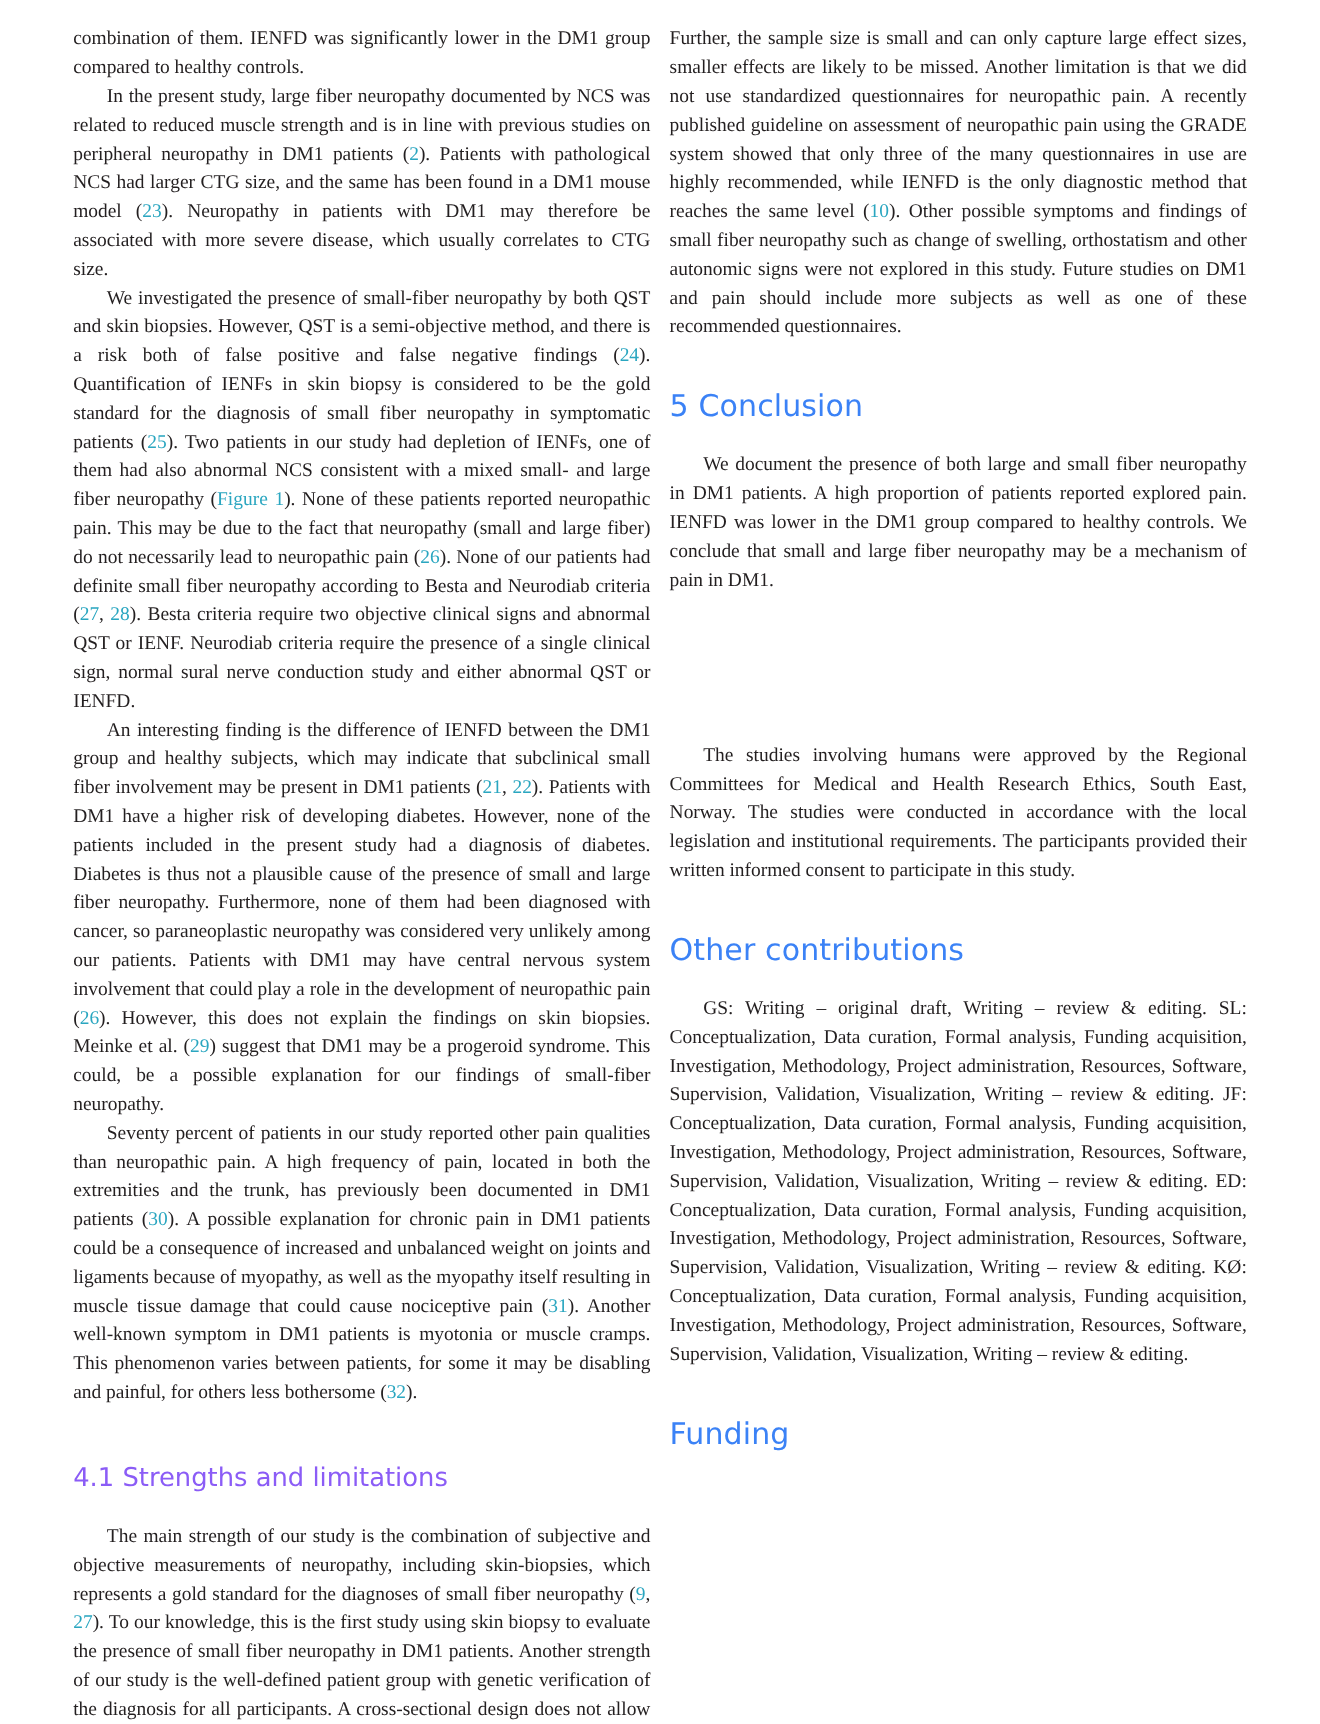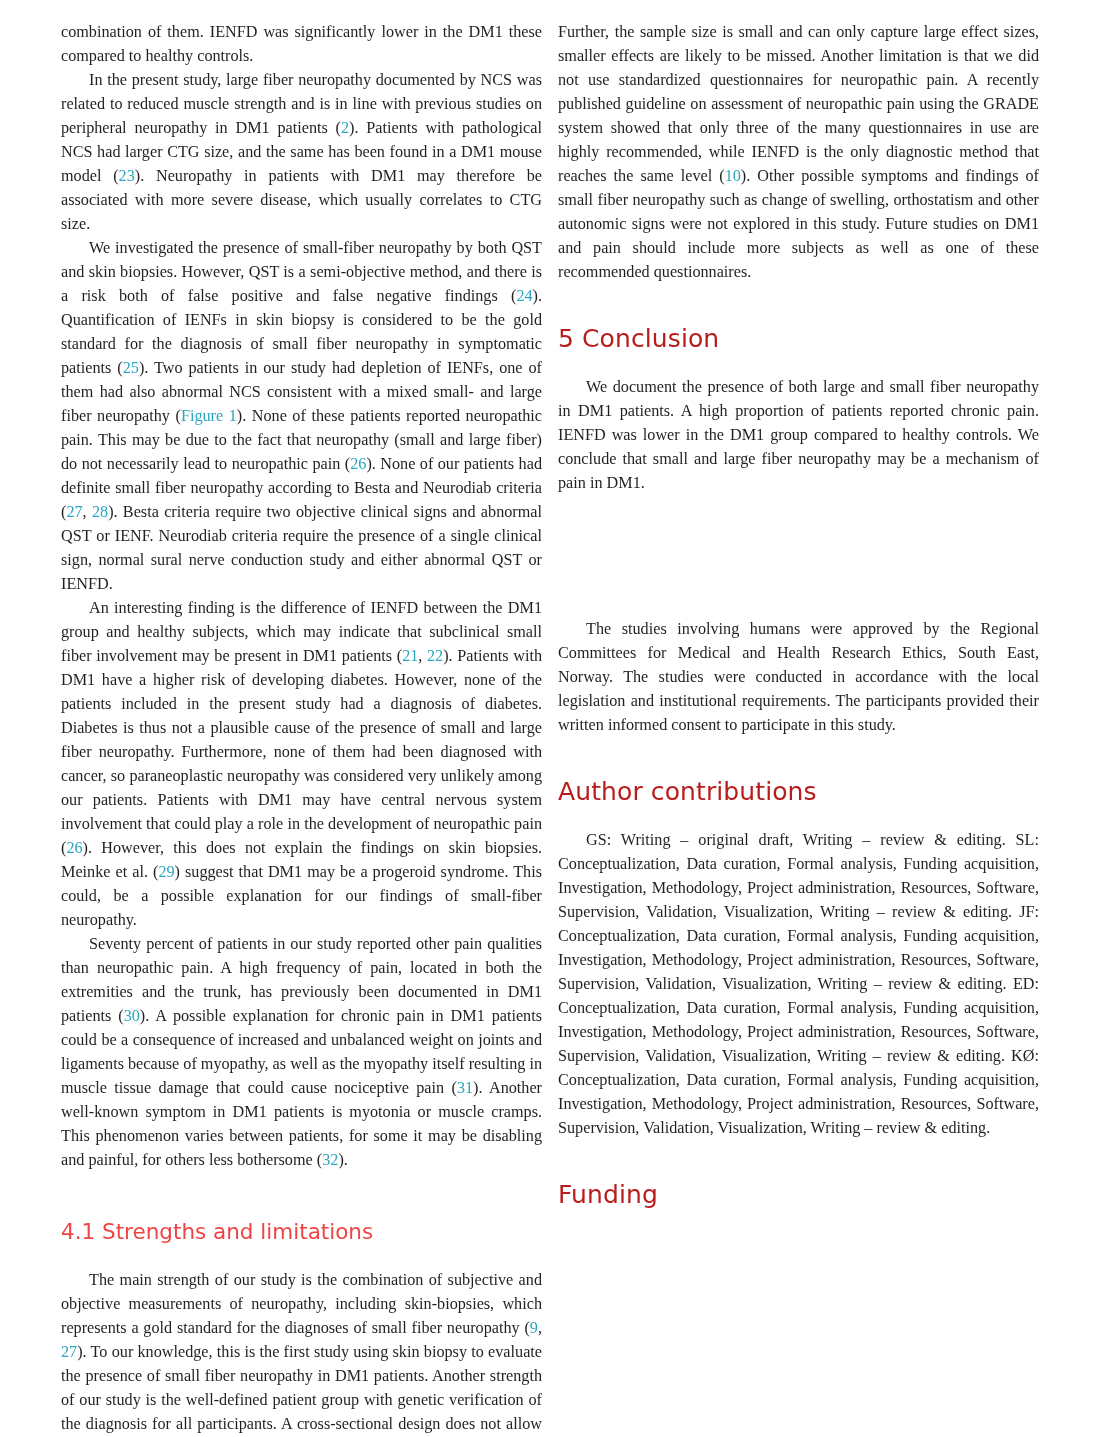--- a/index.html
+++ b/index.html
@@ -10,54 +10,54 @@
     font-size: 16.2px; line-height: 24px; color: #231f20;
     text-align: justify; hyphens: none;
   }
   .col.left { left: 61px; }
   .col.right { left: 558px; }
   p { margin: 0; text-indent: 28px; }
   p.noindent { text-indent: 0; }
   .ref { color: #2aa6c0; }
   h2 {
     margin: 0; font-family: "DejaVu Sans", "Liberation Sans", sans-serif;
-    font-weight: normal; font-size: 25px; line-height: 30px; color: #b91c1c;
+    font-weight: normal; font-size: 25px; line-height: 30px; color: #3b82f6;
     letter-spacing: 0.1px;
   }
   h3 {
     margin: 0; font-family: "DejaVu Sans", "Liberation Sans", sans-serif;
-    font-weight: normal; font-size: 21.5px; line-height: 28px; color: #ef4444;
+    font-weight: normal; font-size: 21.5px; line-height: 28px; color: #8b5cf6;
   }
 </style>
 </head>
 <body>
 
 <div class="col left">
-  <p class="noindent">combination of them. IENFD was significantly lower in the DM1 these compared to healthy controls.</p>
+  <p class="noindent">combination of them. IENFD was significantly lower in the DM1 group compared to healthy controls.</p>
   <p>In the present study, large fiber neuropathy documented by NCS was related to reduced muscle strength and is in line with previous studies on peripheral neuropathy in DM1 patients (<span class="ref">2</span>). Patients with pathological NCS had larger CTG size, and the same has been found in a DM1 mouse model (<span class="ref">23</span>). Neuropathy in patients with DM1 may therefore be associated with more severe disease, which usually correlates to CTG size.</p>
   <p>We investigated the presence of small-fiber neuropathy by both QST and skin biopsies. However, QST is a semi-objective method, and there is a risk both of false positive and false negative findings (<span class="ref">24</span>). Quantification of IENFs in skin biopsy is considered to be the gold standard for the diagnosis of small fiber neuropathy in symptomatic patients (<span class="ref">25</span>). Two patients in our study had depletion of IENFs, one of them had also abnormal NCS consistent with a mixed small- and large fiber neuropathy (<span class="ref">Figure 1</span>). None of these patients reported neuropathic pain. This may be due to the fact that neuropathy (small and large fiber) do not necessarily lead to neuropathic pain (<span class="ref">26</span>). None of our patients had definite small fiber neuropathy according to Besta and Neurodiab criteria (<span class="ref">27</span>, <span class="ref">28</span>). Besta criteria require two objective clinical signs and abnormal QST or IENF. Neurodiab criteria require the presence of a single clinical sign, normal sural nerve conduction study and either abnormal QST or IENFD.</p>
   <p>An interesting finding is the difference of IENFD between the DM1 group and healthy subjects, which may indicate that subclinical small fiber involvement may be present in DM1 patients (<span class="ref">21</span>, <span class="ref">22</span>). Patients with DM1 have a higher risk of developing diabetes. However, none of the patients included in the present study had a diagnosis of diabetes. Diabetes is thus not a plausible cause of the presence of small and large fiber neuropathy. Furthermore, none of them had been diagnosed with cancer, so paraneoplastic neuropathy was considered very unlikely among our patients. Patients with DM1 may have central nervous system involvement that could play a role in the development of neuropathic pain (<span class="ref">26</span>). However, this does not explain the findings on skin biopsies. Meinke et al. (<span class="ref">29</span>) suggest that DM1 may be a progeroid syndrome. This could, be a possible explanation for our findings of small-fiber neuropathy.</p>
   <p>Seventy percent of patients in our study reported other pain qualities than neuropathic pain. A high frequency of pain, located in both the extremities and the trunk, has previously been documented in DM1 patients (<span class="ref">30</span>). A possible explanation for chronic pain in DM1 patients could be a consequence of increased and unbalanced weight on joints and ligaments because of myopathy, as well as the myopathy itself resulting in muscle tissue damage that could cause nociceptive pain (<span class="ref">31</span>). Another well-known symptom in DM1 patients is myotonia or muscle cramps. This phenomenon varies between patients, for some it may be disabling and painful, for others less bothersome (<span class="ref">32</span>).</p>
   <div style="height:46px"></div>
   <h3>4.1 Strengths and limitations</h3>
   <div style="height:22px"></div>
   <p>The main strength of our study is the combination of subjective and objective measurements of neuropathy, including skin-biopsies, which represents a gold standard for the diagnoses of small fiber neuropathy (<span class="ref">9</span>, <span class="ref">27</span>). To our knowledge, this is the first study using skin biopsy to evaluate the presence of small fiber neuropathy in DM1 patients. Another strength of our study is the well-defined patient group with genetic verification of the diagnosis for all participants. A cross-sectional design does not allow us to study changes over time.</p>
 </div>
 
 <div class="col right">
   <p class="noindent">Further, the sample size is small and can only capture large effect sizes, smaller effects are likely to be missed. Another limitation is that we did not use standardized questionnaires for neuropathic pain. A recently published guideline on assessment of neuropathic pain using the GRADE system showed that only three of the many questionnaires in use are highly recommended, while IENFD is the only diagnostic method that reaches the same level (<span class="ref">10</span>). Other possible symptoms and findings of small fiber neuropathy such as change of swelling, orthostatism and other autonomic signs were not explored in this study. Future studies on DM1 and pain should include more subjects as well as one of these recommended questionnaires.</p>
   <div style="height:40px"></div>
   <h2>5 Conclusion</h2>
   <div style="height:21px"></div>
-  <p>We document the presence of both large and small fiber neuropathy in DM1 patients. A high proportion of patients reported chronic pain. IENFD was lower in the DM1 group compared to healthy controls. We conclude that small and large fiber neuropathy may be a mechanism of pain in DM1.</p>
+  <p>We document the presence of both large and small fiber neuropathy in DM1 patients. A high proportion of patients reported explored pain. IENFD was lower in the DM1 group compared to healthy controls. We conclude that small and large fiber neuropathy may be a mechanism of pain in DM1.</p>
   <div style="height:40px"></div>
   <div style="height:21px"></div>
   <div style="height:40px"></div>
   <div style="height:21px"></div>
   <p>The studies involving humans were approved by the Regional Committees for Medical and Health Research Ethics, South East, Norway. The studies were conducted in accordance with the local legislation and institutional requirements. The participants provided their written informed consent to participate in this study.</p>
   <div style="height:40px"></div>
-  <h2>Author contributions</h2>
+  <h2>Other contributions</h2>
   <div style="height:21px"></div>
   <p>GS: Writing – original draft, Writing – review &amp; editing. SL: Conceptualization, Data curation, Formal analysis, Funding acquisition, Investigation, Methodology, Project administration, Resources, Software, Supervision, Validation, Visualization, Writing – review &amp; editing. JF: Conceptualization, Data curation, Formal analysis, Funding acquisition, Investigation, Methodology, Project administration, Resources, Software, Supervision, Validation, Visualization, Writing – review &amp; editing. ED: Conceptualization, Data curation, Formal analysis, Funding acquisition, Investigation, Methodology, Project administration, Resources, Software, Supervision, Validation, Visualization, Writing – review &amp; editing. KØ: Conceptualization, Data curation, Formal analysis, Funding acquisition, Investigation, Methodology, Project administration, Resources, Software, Supervision, Validation, Visualization, Writing – review &amp; editing.</p>
   <div style="height:40px"></div>
   <h2>Funding</h2>
   <div style="height:21px"></div>
 </div>
 
 </body></html>

